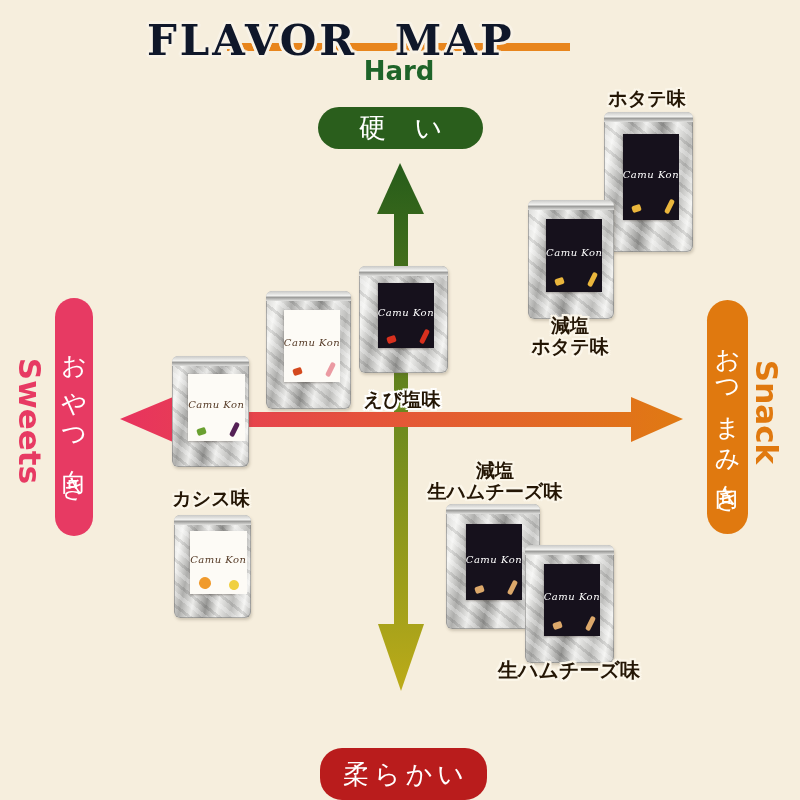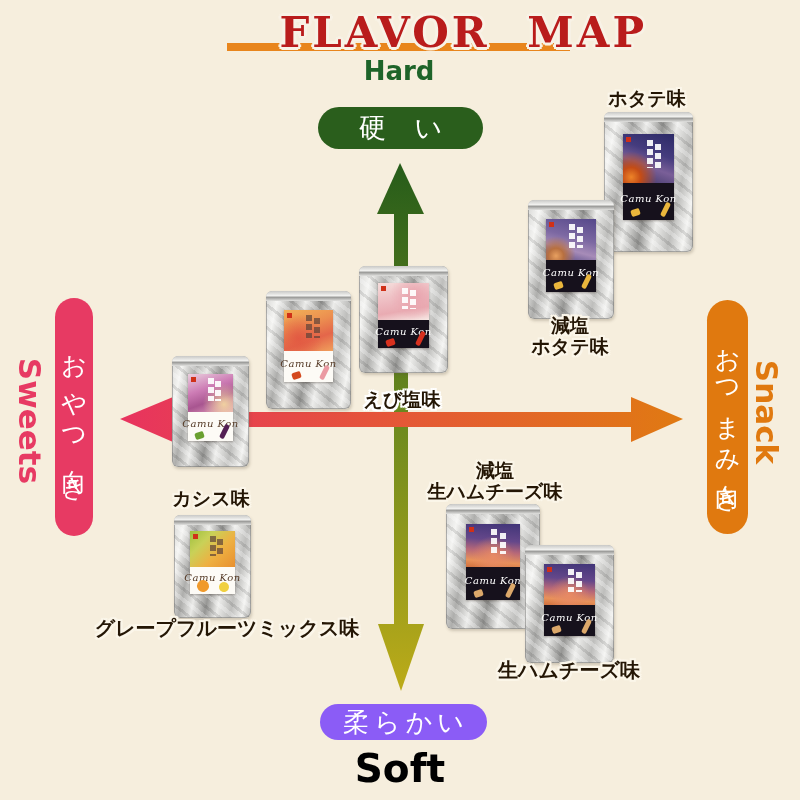--- a/index.html
+++ b/index.html
@@ -3,55 +3,55 @@
 <meta charset="utf-8">
 <style>
   * { margin:0; padding:0; box-sizing:border-box; }
   html,body { width:800px; height:800px; }
   body { font-family:"DejaVu Sans","Liberation Sans",sans-serif; background:#f6eedd; }
   #map { position:relative; width:800px; height:800px; background:#f6eedd; overflow:hidden; }
 
   
   .title-underline { position:absolute; left:227px; top:43px; width:343px; height:8px; background:#e8851c; }
   .page-title {
-    position:absolute; left:147px; top:8px; width:500px; text-align:right;
+    position:absolute; left:147px; top:16px; width:500px; text-align:left;
     font-family:"DejaVu Serif","Liberation Serif",serif; font-weight:bold;
-    font-size:42px; color:#b91c1c; letter-spacing:3px; word-spacing:20px;
+    font-size:42px; color:#0f172a; letter-spacing:3px; word-spacing:20px;
     text-shadow:2px 2px 0 #f8f2e6,-2px -2px 0 #f8f2e6,2px -2px 0 #f8f2e6,-2px 2px 0 #f8f2e6,0 3px 0 #f8f2e6,0 -3px 0 #f8f2e6,3px 0 0 #f8f2e6,-3px 0 0 #f8f2e6;
     z-index:4;
   }
 
   
   .en-label { position:absolute; font-weight:600; text-align:center; }
   .en-hard  { left:299px; top:56px;  width:200px; font-size:26px; color:#1e6429; }
   .en-soft  { left:300px; top:746px; width:200px; font-size:39px; color:#000000; }
   .en-sweets{ left:-55px; top:403px; width:170px; height:36px; font-size:31px; color:#e73a63; transform:rotate(90deg); }
   .en-snack { left:693px; top:395px; width:150px; height:34px; font-size:31px; color:#e0790f; transform:rotate(90deg); }
 
   
   .pill { position:absolute; display:flex; align-items:center; justify-content:center; color:#fff; font-weight:normal; z-index:2; }
   .pill-hard { left:318px; top:107px; width:165px; height:42px; border-radius:22px; background:#2a5e1c; font-size:27px; letter-spacing:10px; padding-left:10px; }
-  .pill-soft { left:320px; top:704px; width:167px; height:36px; border-radius:22px; background:#8b5cf6; font-size:26px; letter-spacing:5px; padding-left:5px; }
+  .pill-soft { left:320px; top:748px; width:167px; height:52px; border-radius:22px; background:#b91c1c; font-size:26px; letter-spacing:5px; padding-left:5px; }
   .pill-vert { writing-mode:vertical-rl; text-orientation:upright; }
   .pill-sweets { left:55px; top:298px; width:38px; height:238px; border-radius:19px; background:#e73a63; font-size:25px; letter-spacing:9px; }
   .pill-snack  { left:707px; top:300px; width:41px; height:234px; border-radius:21px; background:#e0790f; font-size:25px; letter-spacing:5px; }
 
   
   .axes { position:absolute; left:0; top:0; z-index:1; }
 
   
   .pkg { position:absolute; z-index:2; border-radius:6px;
     background:
       repeating-linear-gradient(38deg, rgba(255,255,255,.28) 0 4px, rgba(0,0,0,0) 4px 9px, rgba(0,0,0,.10) 9px 12px, rgba(0,0,0,0) 12px 18px),
       linear-gradient(102deg,#d6d6d4 0%,#f4f4f2 12%,#aeaeac 26%,#eaeae8 38%,#969694 52%,#ececea 64%,#bebebc 78%,#f2f2f0 90%,#b2b2b0 100%);
     box-shadow:inset 0 0 0 1px rgba(120,120,118,.55), 1px 2px 3px rgba(90,80,60,.25);
   }
   .pkg::before { content:""; position:absolute; left:0; right:0; top:0; height:10px; border-radius:6px 6px 0 0;
     background:linear-gradient(180deg,#c8c8c6 0%,#f0f0ee 45%,#9e9e9c 65%,#e2e2e0 100%); }
-  .plabel { position:absolute; left:21%; top:16%; width:58%; height:61%; display:flex; flex-direction:column;
+  .plabel { position:absolute; left:21%; top:16%; width:58%; height:61%; display:flex; flex-direction:row;
     box-shadow:0 1px 2px rgba(40,30,20,.35); }
   .ltop { flex:1.3; position:relative; overflow:hidden; }
   .logo { position:absolute; left:3px; top:3px; width:5px; height:5px; background:#d03018; }
   .kmark { position:absolute; top:12%; width:6px; height:58%; opacity:.92;
     background:repeating-linear-gradient(180deg, currentColor 0 6px, transparent 6px 9px); color:#fff; }
   .km1 { right:42%; } .km2 { right:26%; top:20%; height:50%; }
   .lband { flex:1; position:relative; display:flex; align-items:center; justify-content:center; }
   .script { font-family:"DejaVu Serif","Liberation Serif",serif; font-style:italic; font-size:10px; letter-spacing:.5px; transform:translateY(-3px); white-space:nowrap; }
   .piece { position:absolute; }
   .piece.p1 { left:16%; bottom:9%; width:9px; height:7px; border-radius:2px; transform:rotate(-18deg); }
@@ -263,18 +263,17 @@
         <span class="piece p2"></span>
       </div>
     </div>
   </div>
 
   <div class="cap cap-hotate">ホタテ味</div>
   <div class="cap cap-genen-hotate">減塩
 ホタテ味</div>
   <div class="cap cap-ebi-shio">えび塩味</div>
   <div class="cap cap-cassis">カシス味</div>
-  <div class="cap cap-grapefruit">グレープフルーツミックス味</div>
   <div class="cap cap-genen-namaham">減塩
 生ハムチーズ味</div>
   <div class="cap cap-namaham">生ハムチーズ味</div>
 
 </div>
 
 </body></html>

